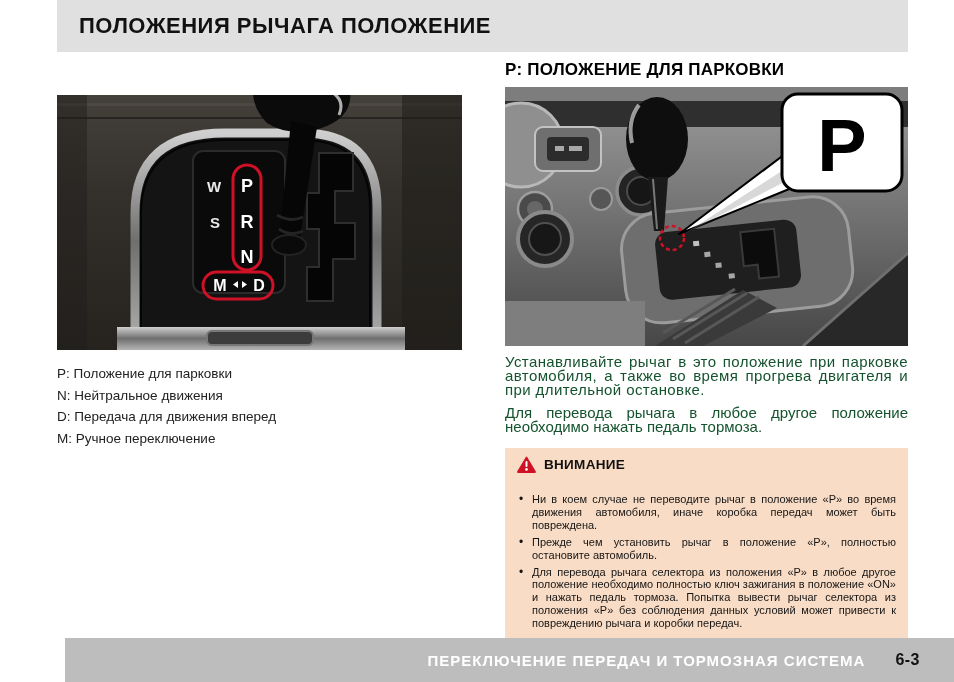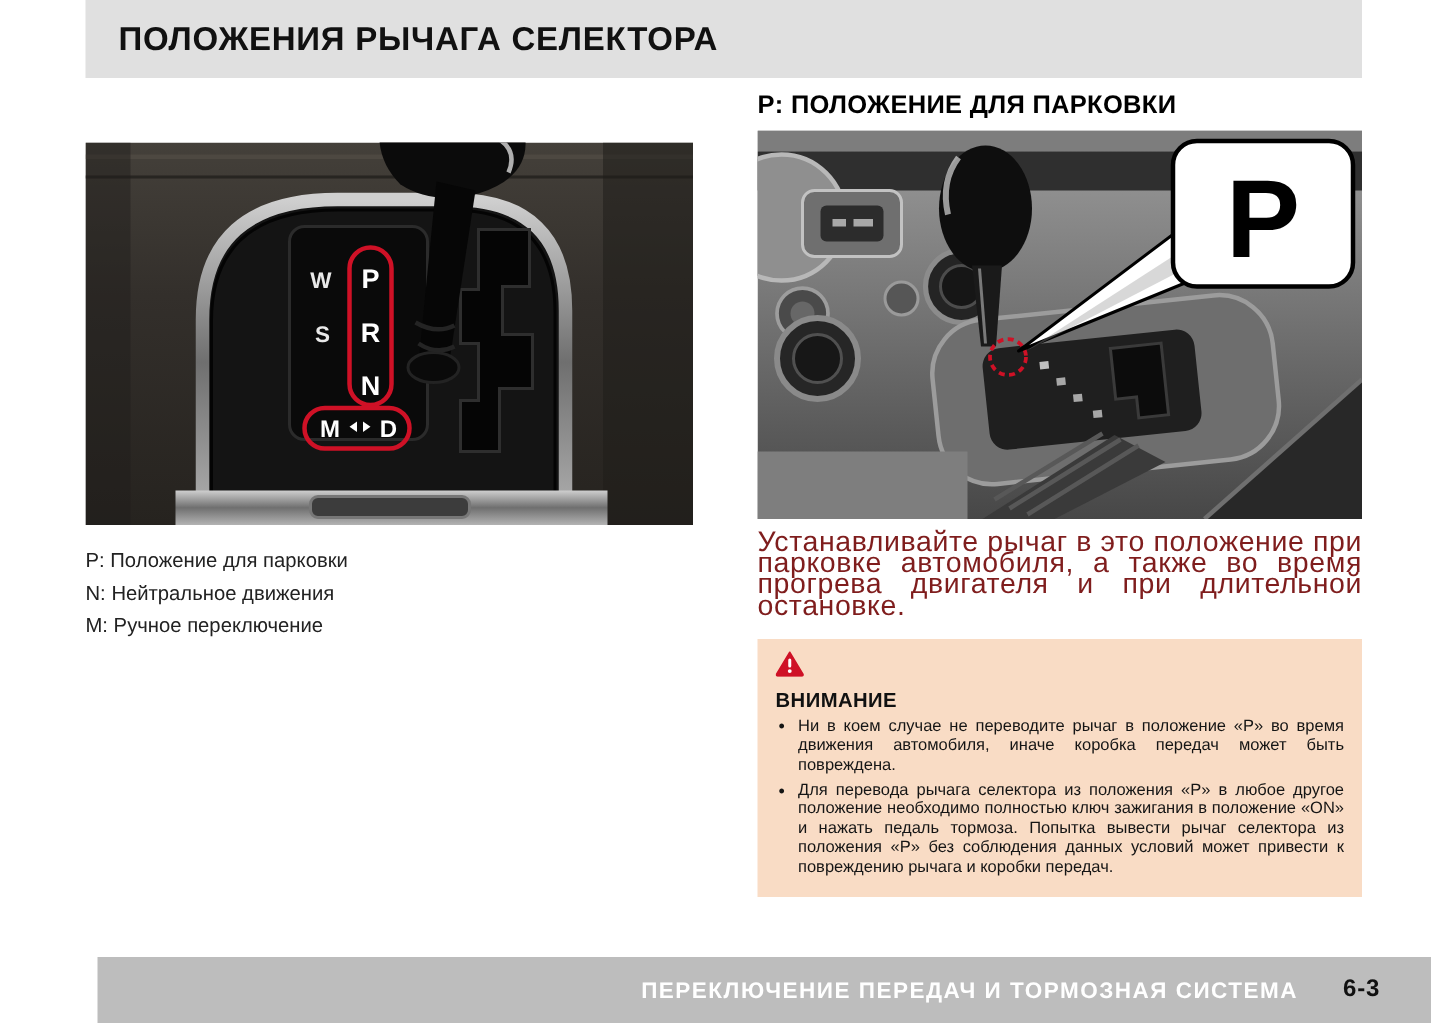--- a/index.html
+++ b/index.html
@@ -12,26 +12,26 @@
     background:#e0e0e0;display:flex;align-items:center;
   }
   .header .title{
     font-size:22px;font-weight:bold;letter-spacing:.5px;margin-left:22px;color:#111;
   }
   .left-col{position:absolute;left:57px;top:95px;width:405px;}
   .right-col{position:absolute;left:505px;top:60px;width:403px;}
   .figure{display:block;}
   .legend{margin-top:13px;font-size:13.5px;line-height:21.7px;color:#222;}
   .r-heading{font-size:17px;font-weight:bold;color:#000;margin:0 0 7px 0;letter-spacing:.2px;}
-  .para{font-size:19px;line-height:14.2px;text-align:justify;margin:0 0 8px 0;color:#7f1d1d;}
+  .para{font-size:15px;line-height:14.2px;text-align:justify;margin:0 0 8px 0;color:#14532d;}
   .para:first-of-type{margin-top:9px;letter-spacing:.4px;}
   .warning-box{
     margin-top:14px;background:#f9dcc5;padding:8px 12px 9px 12px;box-sizing:border-box;width:403px;
   }
-  .warning-head{display:flex;align-items:flex-start;gap:8px;margin-bottom:4px;flex-direction:column;}
+  .warning-head{display:flex;align-items:center;gap:8px;margin-bottom:20px;}
   .warning-title{font-size:13.5px;font-weight:bold;color:#111;letter-spacing:.3px;}
   .warning-list{margin:0;padding:0;list-style:none;}
   .warning-list li{
     position:relative;padding-left:15px;font-size:11px;line-height:12.9px;
     text-align:justify;margin-bottom:4px;color:#151515;
   }
   .warning-list li::before{
     content:"•";position:absolute;left:2px;top:0;font-size:12px;color:#151515;
   }
   .footer{
@@ -39,21 +39,21 @@
     display:flex;align-items:center;justify-content:flex-end;box-sizing:border-box;padding-right:44px;gap:30px;
   }
   .footer .f-title{color:#ffffff;font-weight:bold;font-size:15px;letter-spacing:1px;}
   .footer .f-page{color:#111;font-weight:bold;font-size:16px;letter-spacing:.5px;}
   svg text{font-family:"Liberation Sans",sans-serif;}
 </style>
 </head>
 <body>
 
 <div class="header">
-  <div class="title">ПОЛОЖЕНИЯ РЫЧАГА СЕЛЕКТОРА</div>
+  <div class="title">ПОЛОЖЕНИЯ РЫЧАГА ПОЛОЖЕНИЕ</div>
 </div>
 
 <div class="left-col">
 
   <svg class="figure" width="405" height="255" viewBox="0 0 405 255">
     <defs>
       <linearGradient id="wood" x1="0" y1="0" x2="0" y2="1">
         <stop offset="0" stop-color="#44403a"></stop>
         <stop offset="0.4" stop-color="#332f2b"></stop>
         <stop offset="1" stop-color="#26231f"></stop>
@@ -96,20 +96,21 @@
     <path d="M196,-10 L292,-10 Q300,22 262,34 Q232,42 210,28 Q194,12 196,-10 Z" fill="#0b0b0b"></path>
     <path d="M276,-2 q12,8 6,22" fill="none" stroke="#d8d8d8" stroke-width="3" opacity="0.8"></path>
     <polygon points="234,26 260,32 242,150 222,147" fill="#060606"></polygon>
     <ellipse cx="232" cy="150" rx="17" ry="10" fill="#0a0a0a" stroke="#232323" stroke-width="2"></ellipse>
     <path d="M220,120 q14,8 26,2 M222,134 q12,8 24,2" fill="none" stroke="#242424" stroke-width="3"></path>
   </svg>
 
   <div class="legend">
     <div>P: Положение для парковки</div>
     <div>N: Нейтральное движения</div>
+    <div>D: Передача для движения вперед</div>
     <div>M: Ручное переключение</div>
   </div>
 </div>
 
 <div class="right-col">
   <h2 class="r-heading">P: ПОЛОЖЕНИЕ ДЛЯ ПАРКОВКИ</h2>
 
   <svg class="figure" width="403" height="259" viewBox="0 0 403 259">
     <defs>
       <linearGradient id="cab" x1="0" y1="0" x2="0" y2="1">
@@ -160,32 +161,34 @@
 
     <circle cx="167" cy="151" r="12" fill="none" stroke="#cf1126" stroke-width="2.5" stroke-dasharray="4 3"></circle>
 
     <polygon points="174,147 284,64 294,98" fill="#ffffff" stroke="#000000" stroke-width="2" stroke-linejoin="round"></polygon>
     <polygon points="179,147 286,78 289,90" fill="#8f8f8f" opacity="0.35"></polygon>
     <rect x="277" y="7" width="120" height="97" rx="16" fill="#ffffff" stroke="#000000" stroke-width="3"></rect>
     <text x="337" y="84" font-size="74" font-weight="bold" fill="#000000" text-anchor="middle">P</text>
   </svg>
 
   <p class="para">Устанавливайте рычаг в это положение при парковке автомобиля, а также во время прогрева двигателя и при длительной остановке.</p>
+  <p class="para">Для перевода рычага в любое другое положение необходимо нажать педаль тормоза.</p>
 
   <div class="warning-box">
     <div class="warning-head">
       <svg width="19" height="17" viewBox="0 0 19 17">
         <path d="M9.5,0.8 L18.3,15.4 a1.2,1.2 0 0 1 -1,1.6 H1.7 a1.2,1.2 0 0 1 -1,-1.6 Z" fill="#cf1126" stroke="#cf1126" stroke-width="1" stroke-linejoin="round"></path>
         <rect x="8.5" y="5" width="2" height="6" rx="1" fill="#ffffff"></rect>
         <circle cx="9.5" cy="13.4" r="1.3" fill="#ffffff"></circle>
       </svg>
       <span class="warning-title">ВНИМАНИЕ</span>
     </div>
     <ul class="warning-list">
       <li>Ни в коем случае не переводите рычаг в положение «P» во время движения автомобиля, иначе коробка передач может быть повреждена.</li>
+      <li>Прежде чем установить рычаг в положение «P», полностью остановите автомобиль.</li>
       <li>Для перевода рычага селектора из положения «P» в любое другое положение необходимо полностью ключ зажигания в положение «ON» и нажать педаль тормоза. Попытка вывести рычаг селектора из положения «P» без соблюдения данных условий может привести к повреждению рычага и коробки передач.</li>
     </ul>
   </div>
 </div>
 
 <div class="footer">
   <span class="f-title">ПЕРЕКЛЮЧЕНИЕ ПЕРЕДАЧ И ТОРМОЗНАЯ СИСТЕМА</span>
   <span class="f-page">6-3</span>
 </div>
 

